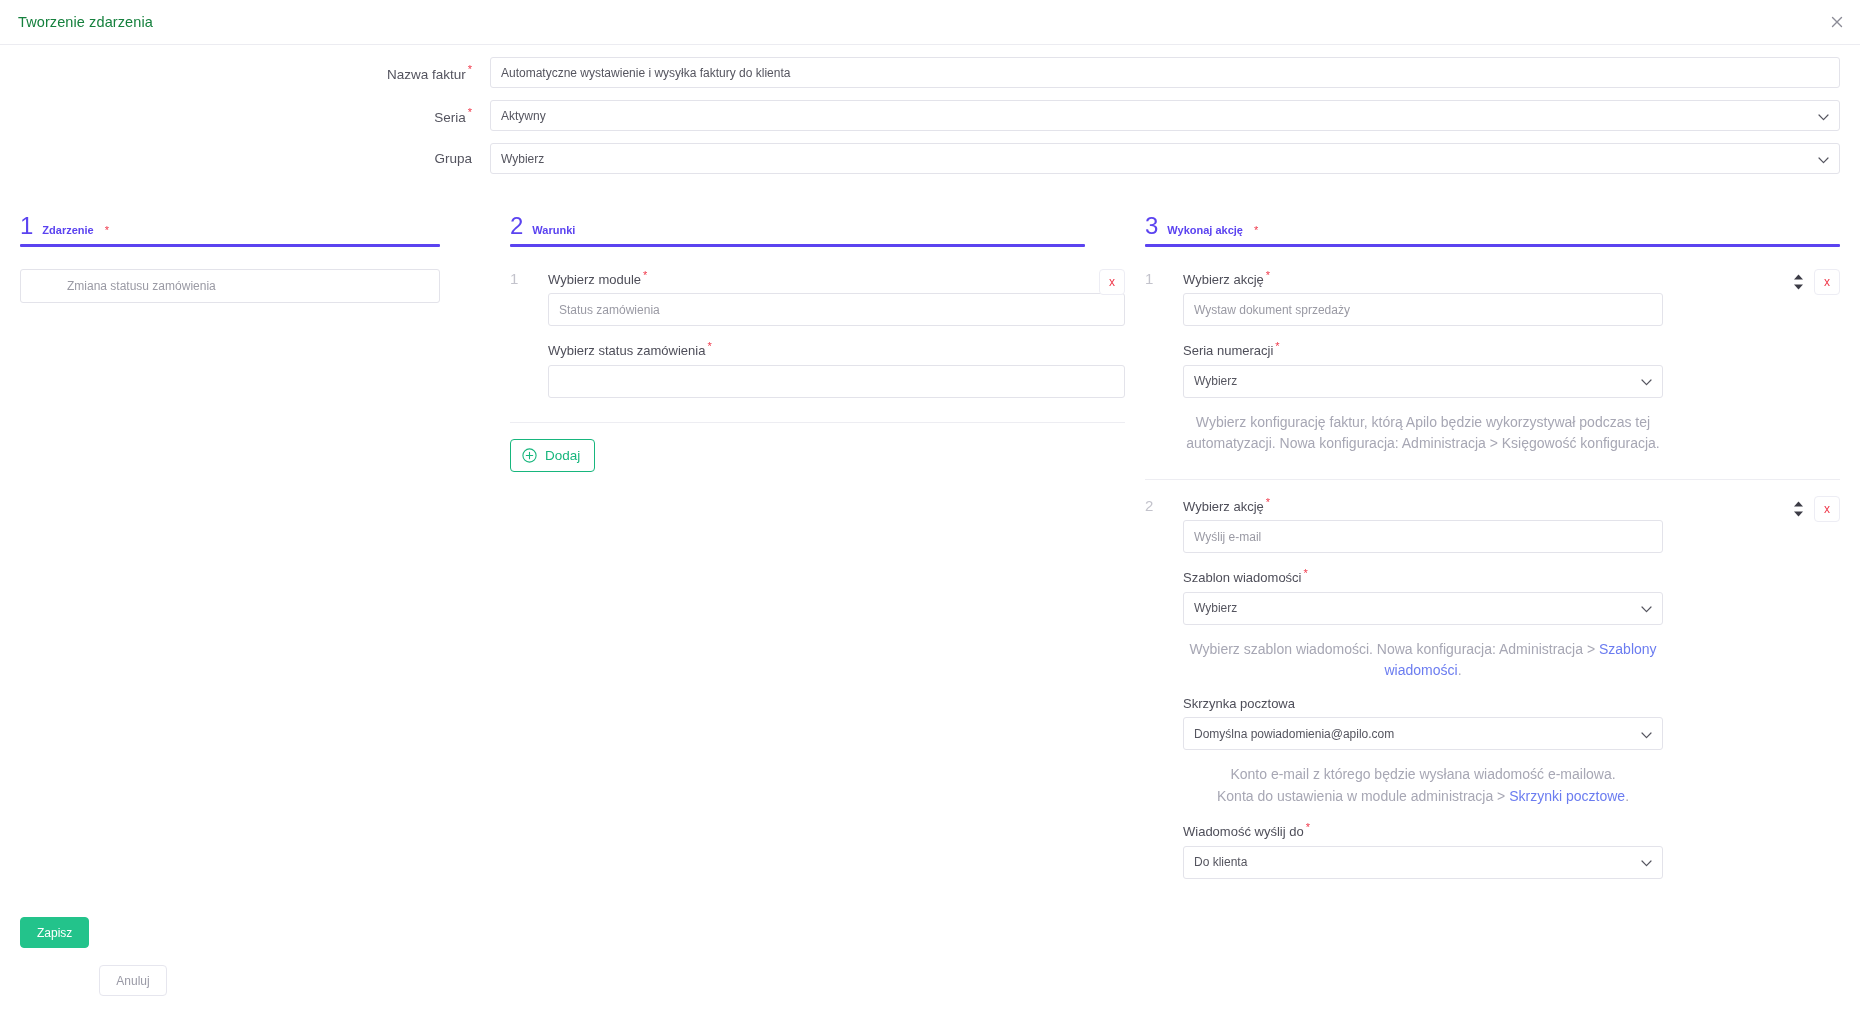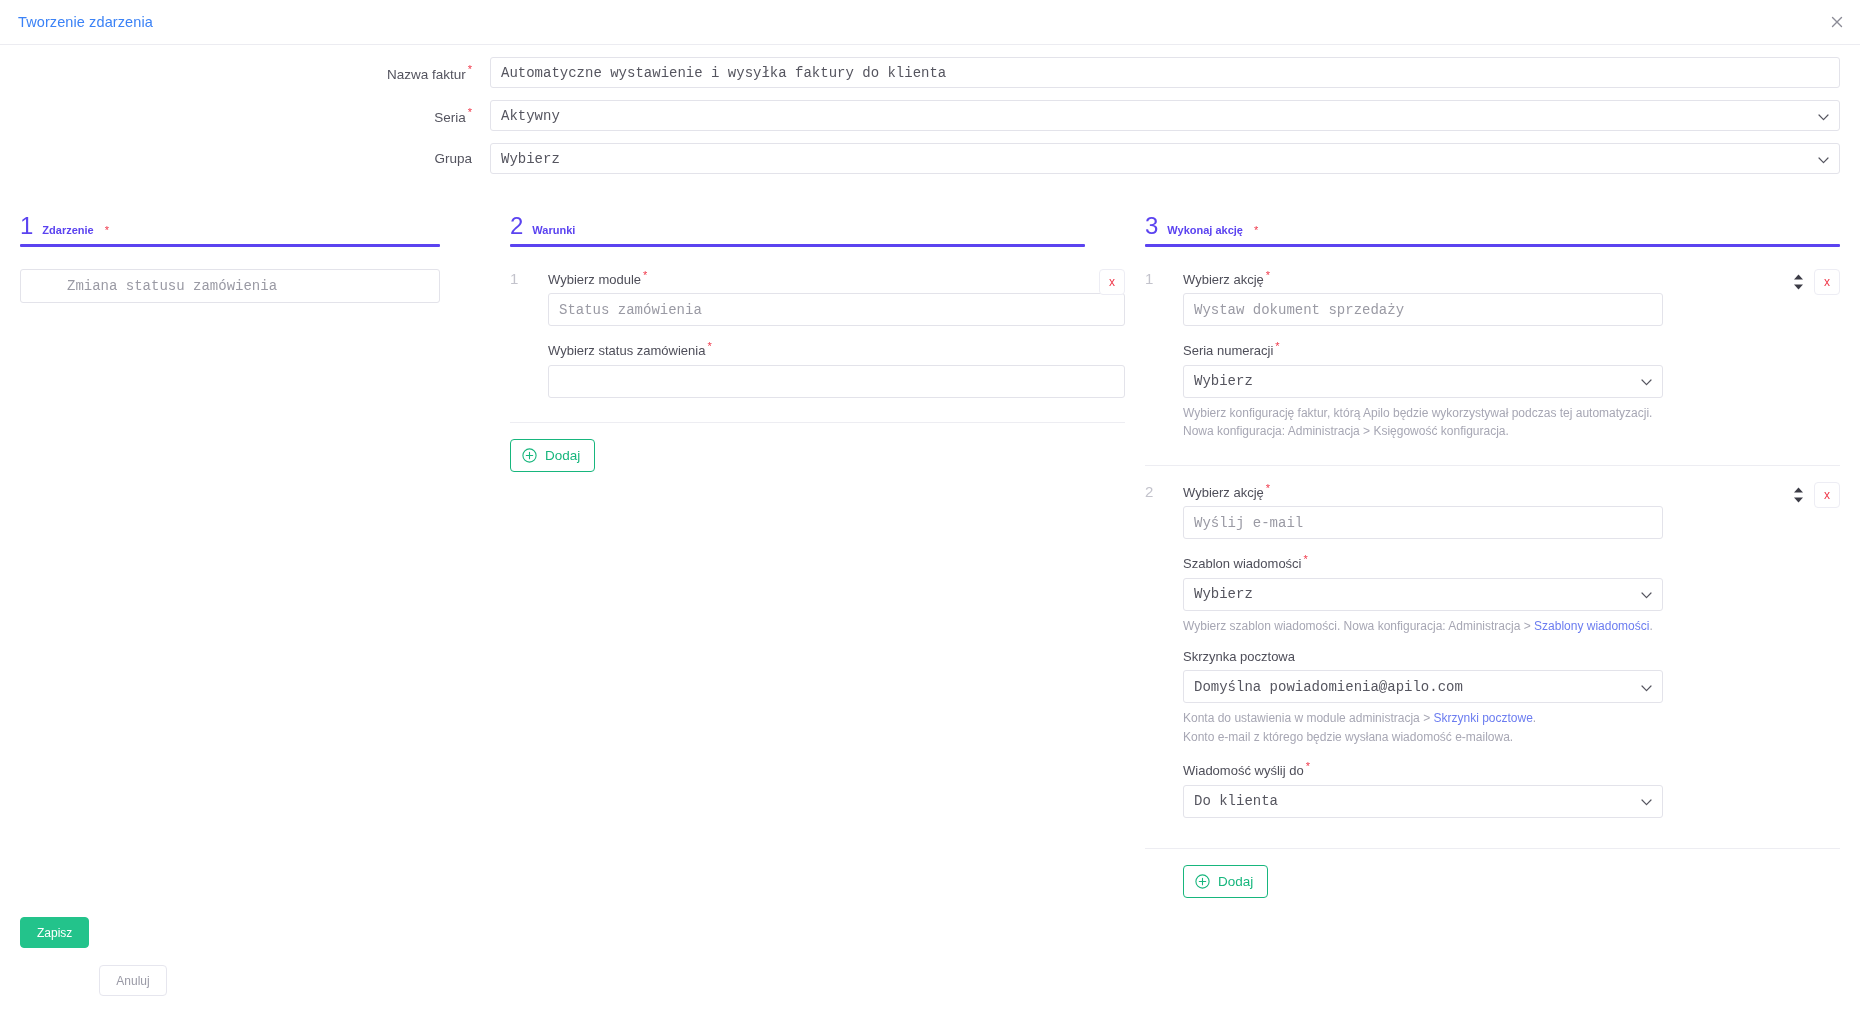--- a/index.html
+++ b/index.html
@@ -16,21 +16,21 @@
   .titlebar {
     height: 45px;
     border-bottom: 1px solid #ececf1;
     display: flex;
     align-items: center;
     padding: 0 18px;
     position: relative;
   }
   .titlebar-text {
     font-size: 14.5px;
-    color: #3b82f6;
+    color: #15803d;
     letter-spacing: .1px;
   }
   .close-icon {
     position: absolute;
     right: 16px; top: 50%;
     transform: translateY(-50%);
     width: 14px; height: 14px;
     color: #8b8b96;
     cursor: pointer;
     display: flex; align-items: center; justify-content: center;
@@ -56,22 +56,22 @@
   }
   .req { color: #f0384a; font-size: 11px; vertical-align: super; margin-left: 2px; }
 
   .ctrl-wrap { flex: 1; position: relative; }
   .ctrl {
     width: 100%;
     height: 31px;
     border: 1px solid #e3e3ea;
     border-radius: 3px;
     background: #fff;
-    font-family: Liberation Mono, monospace;
-    font-size: 14px;
+    font-family: Liberation Sans, sans-serif;
+    font-size: 12px;
     color: #55555f;
     padding: 0 10px;
     outline: none;
     appearance: none;
     -webkit-appearance: none;
   }
   .ctrl::placeholder { color: #9a9aa4; }
   .chev {
     position: absolute;
     right: 11px; top: 50%;
@@ -143,24 +143,25 @@
   .field { margin-bottom: 14px; }
   .field:last-child { margin-bottom: 0; }
   .field-label {
     font-size: 13px;
     color: #4e4e59;
     margin-bottom: 6px;
     display: block;
   }
   .field .ctrl { height: 33px; }
   .hint {
-    font-size: 12px;
+    font-size: 14px;
     line-height: 1.55;
     color: #a7a7b4;
-    margin-top: 6px;
+    margin-top: 14px;
+    text-align: center;
   }
   .hint a { color: #6b7cf0; text-decoration: none; }
 
   .item-tools {
     position: absolute;
     top: 0; right: 0;
     display: flex;
     align-items: center;
     gap: 9px;
   }
@@ -425,22 +426,22 @@
           </label>
           <div class="ctrl-wrap">
             <input class="ctrl" type="text" readonly="" value="Domyślna powiadomienia@apilo.com" style="">
             <span class="chev">
               <svg width="11" height="7" viewBox="0 0 11 7" fill="none" stroke="currentColor" stroke-width="1.2" stroke-linecap="round" stroke-linejoin="round">
                   <path d="M1 1 L5.5 5.7 L10 1"></path>
                 </svg>
             </span>
           </div>
           <div class="hint">
+            <div>Konto e-mail z którego będzie wysłana wiadomość e-mailowa.</div>
             <div><span>Konta do ustawienia w module administracja &gt; </span><a href="#">Skrzynki pocztowe</a><span>.</span></div>
-            <div>Konto e-mail z którego będzie wysłana wiadomość e-mailowa.</div>
           </div>
         </div>
 
         <div class="field">
           <label class="field-label">
             <span>Wiadomość wyślij do</span><span class="req">*</span>
           </label>
           <div class="ctrl-wrap">
             <input class="ctrl" type="text" readonly="" value="Do klienta" style="">
             <span class="chev">

